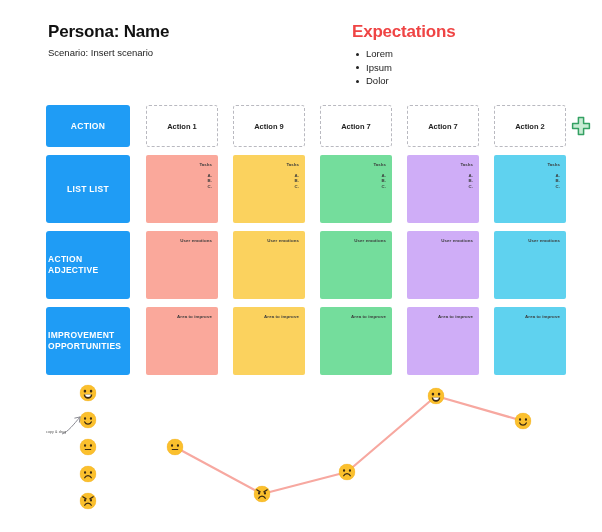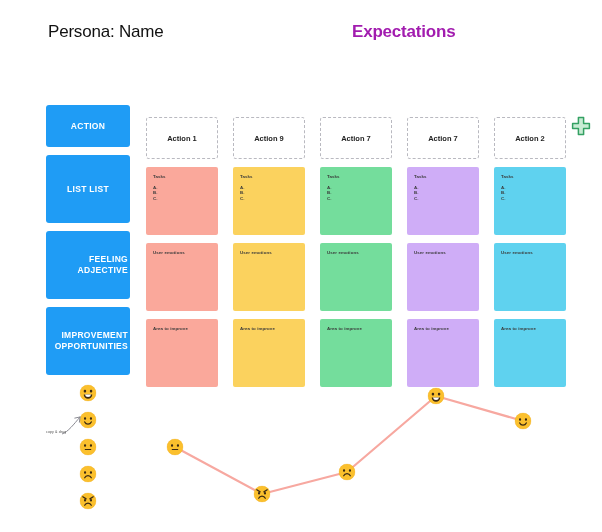--- a/index.html
+++ b/index.html
@@ -18,31 +18,31 @@
     background-position: 6px 6px;
     position: relative;
     color: #222222;
   }
 
   
   .header { position: absolute; top: 22px; left: 0; width: 602px; height: 70px; }
 
   .persona-block { position: absolute; left: 48px; top: 0; }
   .persona-title {
-    font-size: 17px; font-weight: normal; letter-spacing: -0.2px;
+    font-size: 17px; font-weight: bold; letter-spacing: -0.2px;
     color: #111111; line-height: 20px;
   }
   .persona-scenario {
     font-size: 9.5px; color: #222222; margin-top: 5px; line-height: 12px;
   }
 
   .expect-block { position: absolute; left: 352px; top: 0; }
   .expect-title {
     font-size: 17px; font-weight: bold; letter-spacing: -0.2px;
-    color: #a21caf; line-height: 20px;
+    color: #ef4444; line-height: 20px;
   }
   .expect-list { margin-top: 5px; list-style: none; }
   .expect-list li {
     font-size: 9.5px; line-height: 13.5px; color: #222222;
     position: relative; padding-left: 14px;
   }
   .expect-list li::before {
     content: ""; position: absolute; left: 4px; top: 5.5px;
     width: 3px; height: 3px; border-radius: 50%; background: #222222;
   }
@@ -53,26 +53,26 @@
   .map-row { position: absolute; left: 0; }
   .row-action  { top: 0;   height: 42px; }
   .row-tasks   { top: 50px;  height: 68px; }
   .row-feeling { top: 126px; height: 68px; }
   .row-improve { top: 202px; height: 68px; }
 
   .row-label {
     position: absolute; left: 0; width: 84px; height: 100%;
     background: #1f9cf5; border-radius: 3px;
     display: flex; align-items: center; justify-content: center;
-    text-align: right; color: #ffffff;
+    text-align: left; color: #ffffff;
     font-size: 8.5px; font-weight: bold; letter-spacing: 0.3px;
     line-height: 11px; padding: 2px;
   }
 
-  .cell { position: absolute; top: 12px; height: 100%; width: 72px; }
+  .cell { position: absolute; top: 0; height: 100%; width: 72px; text-align: right; }
   .cell-0 { left: 100px; }
   .cell-1 { left: 187px; }
   .cell-2 { left: 274px; }
   .cell-3 { left: 361px; }
   .cell-4 { left: 448px; }
 
   .action-card {
     width: 100%; height: 100%;
     border: 1px dashed #b9b9c0; border-radius: 3px; background: #ffffff;
     display: flex; align-items: center; justify-content: center;
@@ -113,23 +113,29 @@
   .copy-drag-arrow { position: absolute; left: 60px; top: 408px; }
 
   .journey-svg { position: absolute; left: 0; top: 0; width: 602px; height: 135px; }
 </style>
 </head>
 <body>
 
 <div class="header">
   <div class="persona-block">
     <div class="persona-title">Persona: Name</div>
+    <div class="persona-scenario">Scenario: Insert scenario</div>
   </div>
   <div class="expect-block">
     <div class="expect-title">Expectations</div>
+    <ul class="expect-list">
+      <li>Lorem</li>
+      <li>Ipsum</li>
+      <li>Dolor</li>
+    </ul>
   </div>
 </div>
 
 <div class="map">
 
   <div class="map-row row-action">
     <div class="row-label">ACTION</div>
     <div class="cell cell-0">
       <div class="action-card">Action 1</div>
     </div>
@@ -200,21 +206,21 @@
         <ul class="note-items">
           <li>A.</li>
           <li>B.</li>
           <li>C.</li>
         </ul>
       </div>
     </div>
   </div>
 
   <div class="map-row row-feeling">
-    <div class="row-label">FEELING ADJECTIVE</div>
+    <div class="row-label">ACTION ADJECTIVE</div>
     <div class="cell cell-0">
       <div class="note" style="background:#faa89b">
         <div class="note-title">User emotions</div>
       </div>
     </div>
     <div class="cell cell-1">
       <div class="note" style="background:#fbd25e">
         <div class="note-title">User emotions</div>
       </div>
     </div>

